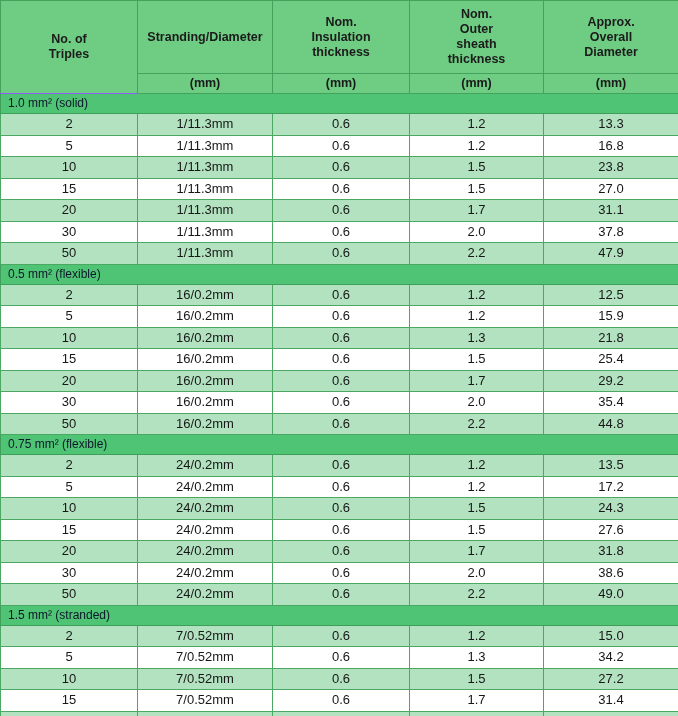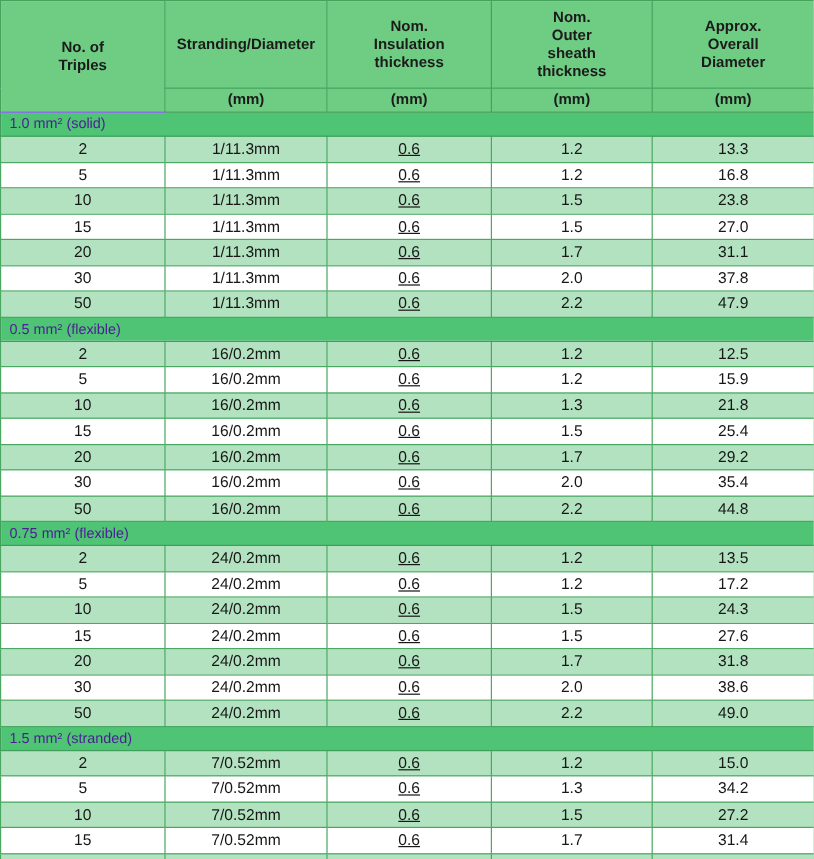--- a/index.html
+++ b/index.html
@@ -49,21 +49,21 @@
     font-size: 12.5px;
     margin-top: 16px;
   }
   th.rowspan-cell {
     border-bottom: 1px solid #8b5cf6;
   }
 
   
   tr.section-row td {
     background: #4fc475;
-    color: #4c1d95;
+    color: #0f172a;
     font-size: 12px;
     font-weight: normal;
     text-align: left;
     padding: 1px 0 1px 7px;
     height: 17px;
     line-height: 15px;
     border-left: 1px solid #3f9e59;
     border-right: 1px solid #3f9e59;
     border-top: 1px solid #3f9e59;
     border-bottom: 1px solid #3f9e59;
@@ -79,21 +79,21 @@
     color: #171717;
     border: 1px solid #4aa862;
     padding: 0 2px;
     white-space: nowrap;
   }
   tbody tr.data-row.shade td { background: #b3e2c0; }
   tbody tr.data-row.plain td { background: #ffffff; }
 
   td.col-triples { font-size: 13px; }
   td.col-strand  { font-size: 13px; }
-  td.col-ins     { font-size: 13px; text-decoration: underline; }
+  td.col-ins     { font-size: 13px; }
   td.col-sheath  { font-size: 14px; }
   td.col-diam    { font-size: 14px; }
 </style>
 </head>
 <body>
 
 <table id="cable-table">
   <colgroup>
     <col class="c0">
       <col class="c1">

